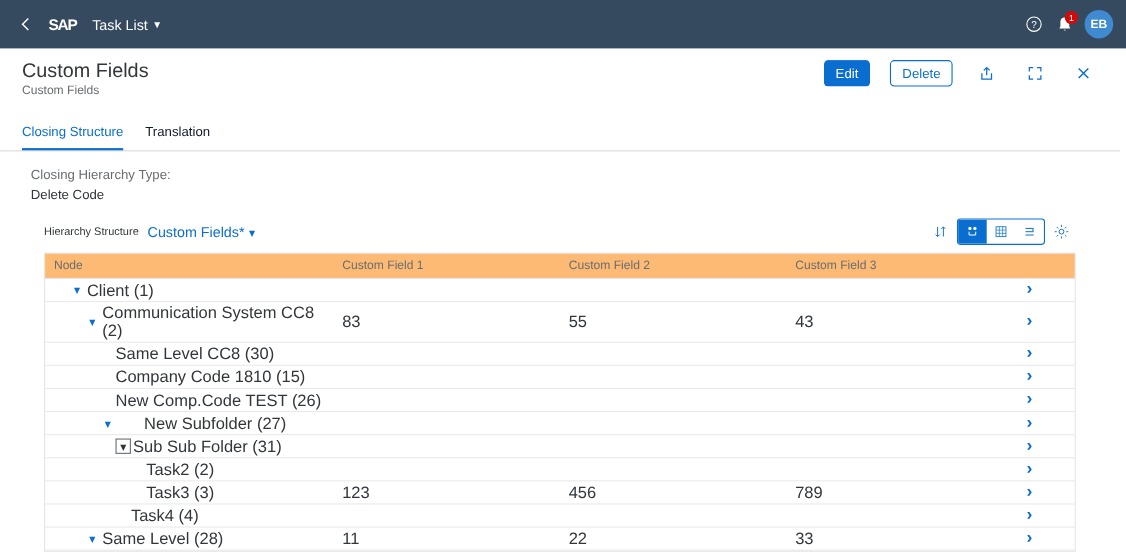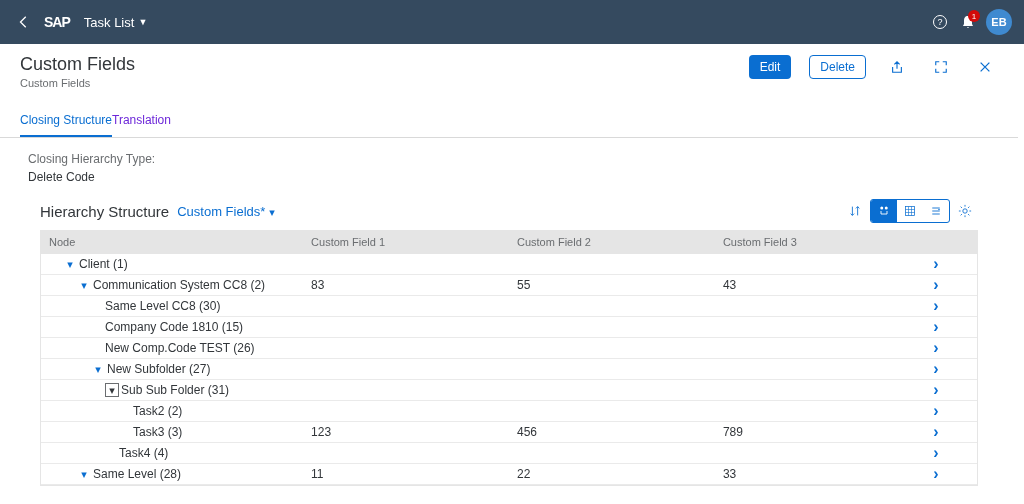--- a/index.html
+++ b/index.html
@@ -21,47 +21,47 @@
 .page-header { padding: 10px 20px 4px 20px; display: flex; align-items: flex-start; }
 .page-header .titles h1 { font-size: 18px; font-weight: 400; color: #32363a; }
 .page-header .titles .sub { font-size: 11px; color: #6a6d70; margin-top: 2px; }
 .page-header .actions { margin-left: auto; display: flex; align-items: center; gap: 18px; }
 .btn { padding: 4px 10px; border-radius: 4px; font-size: 12px; cursor: pointer; border: 1px solid transparent; }
 .btn-primary { background: #0a6ed1; color: #fff; }
 .btn-ghost { background: #fff; color: #0a6ed1; border: 1px solid #0a6ed1; }
 .icon-btn { width: 26px; height: 26px; display: flex; align-items: center; justify-content: center; color: #0a6ed1; cursor: pointer; }
 .icon-btn.dark { color: #32363a; }
 
-.tabs { border-bottom: 1px solid #d9d9d9; padding: 0 20px; margin-top: 12px; display: flex; }
-.tab { padding: 8px 0; font-size: 12px; color: #6d28d9; cursor: pointer; border-bottom: 2px solid transparent; }
+.tabs { border-bottom: 1px solid #d9d9d9; padding: 0 20px; margin-top: 12px; display: flex; gap: 20px; }
+.tab { padding: 8px 0; font-size: 12px; color: #0f172a; cursor: pointer; border-bottom: 2px solid transparent; }
 .tab.active { color: #0a6ed1; border-bottom-color: #0a6ed1; }
 
 .form-sec { padding: 14px 28px 6px 28px; }
 .form-label { color: #6a6d70; font-size: 12px; }
 .form-value { font-size: 12px; color: #32363a; margin-top: 4px; }
 
 .hier-head { display: flex; align-items: center; padding: 8px 40px 6px 40px; }
-.hier-title { font-size: 15px; color: #32363a; }
+.hier-title { font-size: 10px; color: #32363a; }
 .hier-filter { color: #0a6ed1; font-size: 13px; margin-left: 8px; display: flex; align-items: center; gap: 4px; cursor: pointer; }
 .hier-tools { margin-left: auto; display: flex; gap: 2px; align-items: center; }
 .seg { display: flex; border: 1px solid #0a6ed1; border-radius: 3px; overflow: hidden; }
 .seg .seg-btn { width: 26px; height: 22px; display: flex; align-items: center; justify-content: center; color: #0a6ed1; cursor: pointer; }
 .seg .seg-btn.active { background: #0a6ed1; color: #fff; }
 .tool-btn { width: 26px; height: 26px; display: flex; align-items: center; justify-content: center; color: #0a6ed1; cursor: pointer; }
 
 .table-wrap { margin: 0 40px 8px 40px; border: 1px solid #e5e5e5; }
-.thead { display: flex; background: #e5e5e5; border-bottom: 1px solid #e5e5e5; font-size: 11px; color: #6a6d70; }
+.thead { display: flex; background: #fdba74; border-bottom: 1px solid #e5e5e5; font-size: 11px; color: #6a6d70; }
 .th, .td { padding: 5px 8px; }
 .col-node { width: 28%; }
 .col-cf { width: 22%; }
 .col-act { width: 30px; flex-shrink: 0; }
 .col-act:last-child { text-align: center; }
 
 .tbody { }
-.trow { display: flex; border-bottom: 1px solid #eaeaea; font-size: 12px; align-items: center; min-height: 18px; }
+.trow { display: flex; border-bottom: 1px solid #eaeaea; font-size: 15px; align-items: center; min-height: 18px; }
 .trow .td { padding: 1px 8px; }
 .trow .node-cell { display: flex; align-items: center; }
 .expander { width: 14px; height: 14px; display: inline-flex; align-items: center; justify-content: center; color: #0a6ed1; cursor: pointer; margin-right: 2px; flex-shrink: 0; }
 .expander.boxed { border: 1px solid #6a6d70; color: #32363a; }
 .nav-chevron { color: #0a6ed1; cursor: pointer; display: flex; justify-content: center; }
 
 .chev-down::before { content: "▾"; font-size: 11px; }
 .chev-right-nav::before { content: "›"; font-size: 16px; font-weight: bold; }
 
 svg { display: block; }
@@ -229,21 +229,21 @@
           <div class="td col-node node-cell" style="padding-left: 50px;">
             <span style="width: 14px; display: inline-block;"></span>
             <span>New Comp.Code TEST (26)</span>
           </div>
           <div class="td col-cf"></div>
           <div class="td col-cf"></div>
           <div class="td col-cf"></div>
           <div class="td col-act nav-chevron chev-right-nav"></div>
         </div>
         <div class="trow">
-          <div class="td col-node node-cell" style="padding-left: 50px;">
+          <div class="td col-node node-cell" style="padding-left: 50px; gap: 24px;">
             <span class="expander chev-down"></span>
             <span>New Subfolder (27)</span>
           </div>
           <div class="td col-cf"></div>
           <div class="td col-cf"></div>
           <div class="td col-cf"></div>
           <div class="td col-act nav-chevron chev-right-nav"></div>
         </div>
         <div class="trow">
           <div class="td col-node node-cell" style="padding-left: 64px;">

